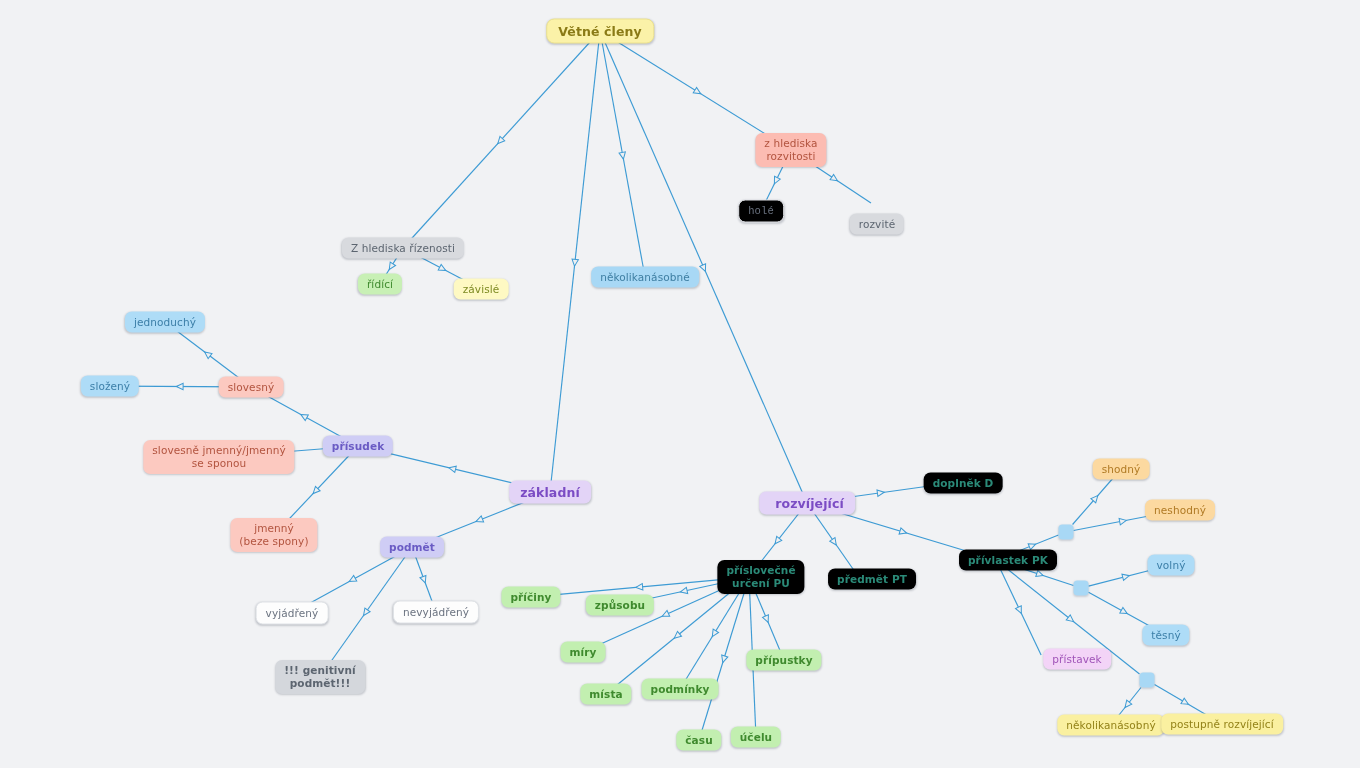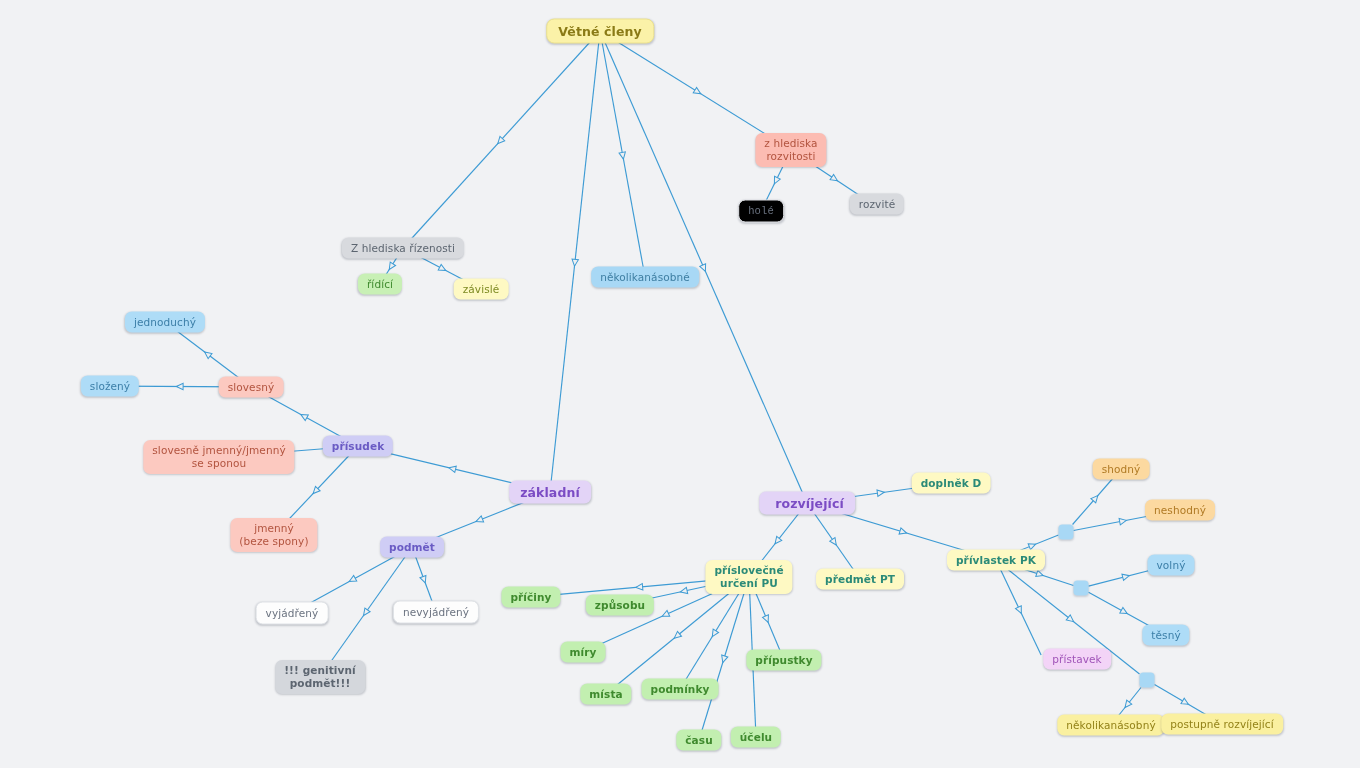--- a/index.html
+++ b/index.html
@@ -35,21 +35,21 @@
   
   .v-root    { background:#fbf2a8; color:#8a7a16; border:1px solid #ece28d; font-weight:bold; font-size:12.5px; padding:5px 11px; border-radius:8px; }
   .v-pink    { background:#fcc9c0; color:#b2543f; }
   .v-pinkred { background:#fcbcb2; color:#b2543f; }
   .v-blue    { background:#aedcf7; color:#3c7fa8; }
   .v-bluemid { background:#a8d8f5; color:#3e7ea2; }
   .v-green   { background:#c2efb0; color:#3f8a2e; font-weight:bold; }
   .v-greenlt { background:#c8f0b5; color:#3f8a2e; }
   .v-yellow  { background:#fef9c3; color:#7d8a22; }
   .v-yellow2 { background:#faf0a0; color:#938218; }
-  .v-teal    { background:#fef9c3; color:#2b8a78; font-weight:bold; }
+  .v-teal    { background:#000000; color:#2b8a78; font-weight:bold;margin-left:12px; }
   .v-purple  { background:#e3d4f7; color:#7b4cc4; font-weight:bold; font-size:12.5px; padding:5px 11px; }
   .v-peri    { background:#cfcdf5; color:#6a5bc4; font-weight:bold; }
   .v-violet  { background:#f3d4f7; color:#a054b8; }
   .v-orange  { background:#fcd9a0; color:#b07a24; }
   .v-gray    { background:#d8dade; color:#5c6570; }
   .v-graydk  { background:#d4d7dc; color:#5c6570; font-weight:bold; }
   .v-white   { background:#fdfdfd; color:#6b7380; border:1px solid #dfe2e6; }
   .v-whitegy { background:#000000; color:#6b7380; border:1px solid #e2e4e8;font-family:Liberation Mono, monospace; }
   .v-dot {
     background:#a8d8f5; width:15px; height:15px; padding:0;
@@ -142,21 +142,21 @@
       <line x1="1141" y1="687.5" x2="1114.2" y2="721" stroke="#3d9bd4" stroke-width="1.15"></line>
       <path d="M 4.2 0 L -2.6 3.2 L -2.6 -3.2 Z" fill="#eef0f2" stroke="#3d9bd4" stroke-width="1" transform="translate(1127.6,704.25) rotate(128.65980825409005)"></path>
       <line x1="1154.5" y1="684.4" x2="1215.1818181818182" y2="720" stroke="#3d9bd4" stroke-width="1.15"></line>
       <path d="M 4.2 0 L -2.6 3.2 L -2.6 -3.2 Z" fill="#eef0f2" stroke="#3d9bd4" stroke-width="1" transform="translate(1184.840909090909,702.2) rotate(30.398727714166057)"></path>
     </svg>
   <div id="node-layer">
       <div class="node v-root" style="left: 600px; top: 31px;">Větné členy</div>
       <div class="node v-pinkred" style="left: 791px; top: 150px;">z hlediska
 rozvitosti</div>
       <div class="node v-whitegy" style="left: 761px; top: 211px;">holé</div>
-      <div class="node v-gray" style="left: 877px; top: 204px;">rozvité</div>
+      <div class="node v-gray" style="left: 877px; top: 224px;">rozvité</div>
       <div class="node v-gray" style="left: 403px; top: 248px;">Z hlediska řízenosti</div>
       <div class="node v-greenlt" style="left: 380px; top: 284px;">řídící</div>
       <div class="node v-yellow" style="left: 481px; top: 289px;">závislé</div>
       <div class="node v-bluemid" style="left: 645px; top: 277px;">několikanásobné</div>
       <div class="node v-blue" style="left: 165px; top: 322px;">jednoduchý</div>
       <div class="node v-blue" style="left: 110px; top: 386px;">složený</div>
       <div class="node v-pink" style="left: 251px; top: 387px;">slovesný</div>
       <div class="node v-peri" style="left: 358px; top: 446px;">přísudek</div>
       <div class="node v-pink" style="left: 219px; top: 457px;">slovesně jmenný/jmenný
 se sponou</div>

